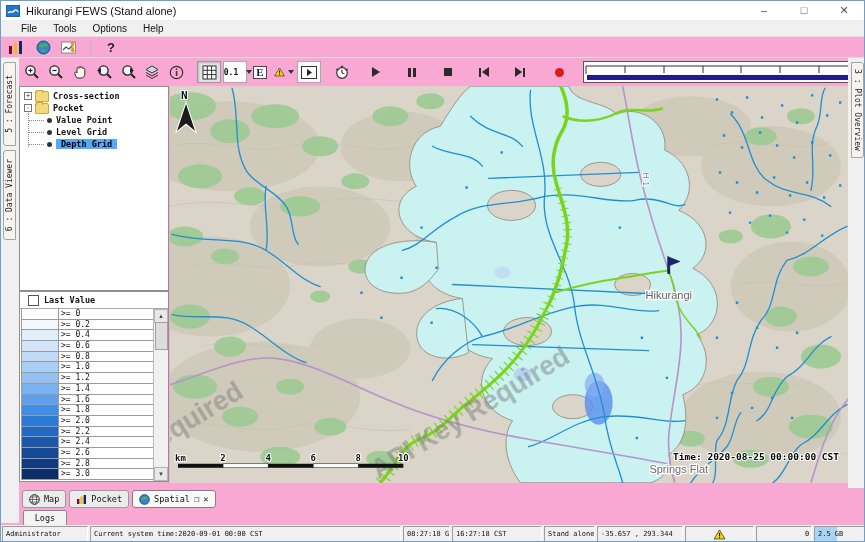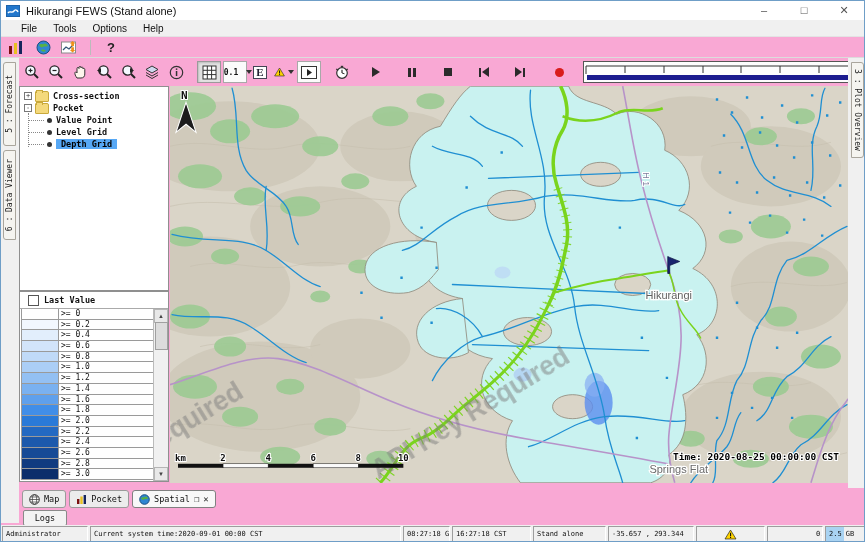--- a/index.html
+++ b/index.html
@@ -639,22 +639,22 @@
       <span class="mini">✕</span>
     </div>
   </div>
 
   <div class="abs logsbtn">Logs</div>
 
   <div class="abs statusbar">
     <div class="seg" style="width:86px;">Administrator</div>
     <div class="seg" style="width:311px;">Current system time:2020-09-01 00:00 CST</div>
     <div class="seg" style="width:47px;">08:27:18 GMT</div>
-    <div class="seg" style="width:79px;">16:27:18 CST</div>
-    <div class="seg" style="width:73px;">Stand alone</div>
+    <div class="seg" style="width:90px;">16:27:18 CST</div>
+    <div class="seg" style="width:51px;">Stand alone</div>
     <div class="seg" style="width:86px;">-35.657 , 293.344</div>
     <div class="seg warnseg" style="width:69px;">
       <svg width="13" height="11" viewBox="0 0 18 16">
         <path d="M9,1.5 L17,14.5 L1,14.5 Z" fill="#ffd400" stroke="#222" stroke-width="1"></path>
         <rect x="8.3" y="5.5" width="1.6" height="5" fill="#111"></rect>
         <rect x="8.3" y="11.5" width="1.6" height="1.6" fill="#111"></rect>
       </svg>
     </div>
     <div class="seg" style="width:56px;padding-left:48px;">0.0 MB/s</div>
     <div class="seg mem" style="flex:1;">2.5 GB</div>

